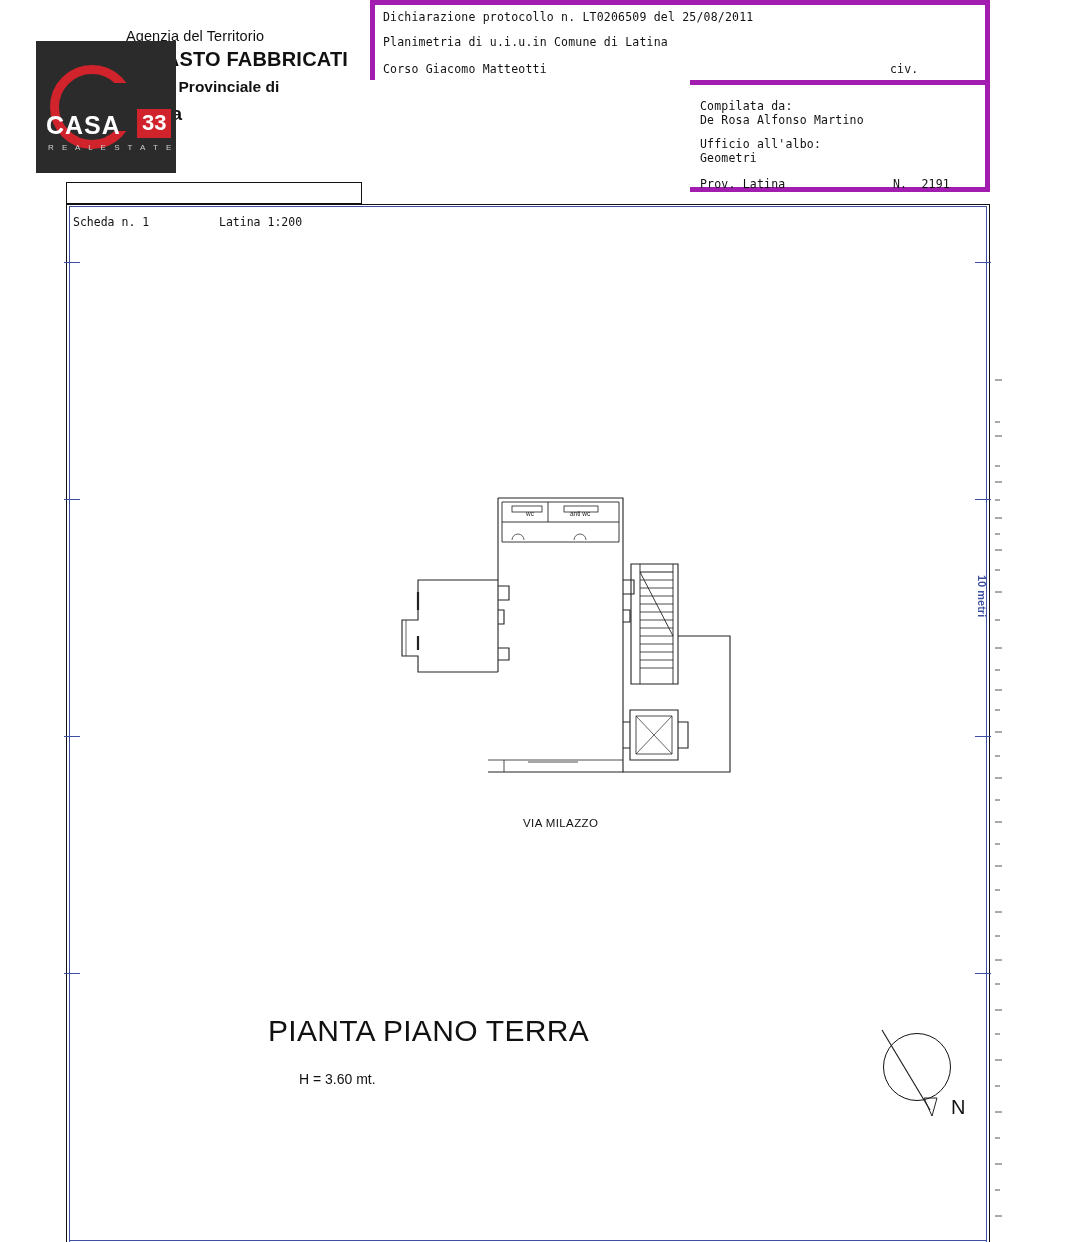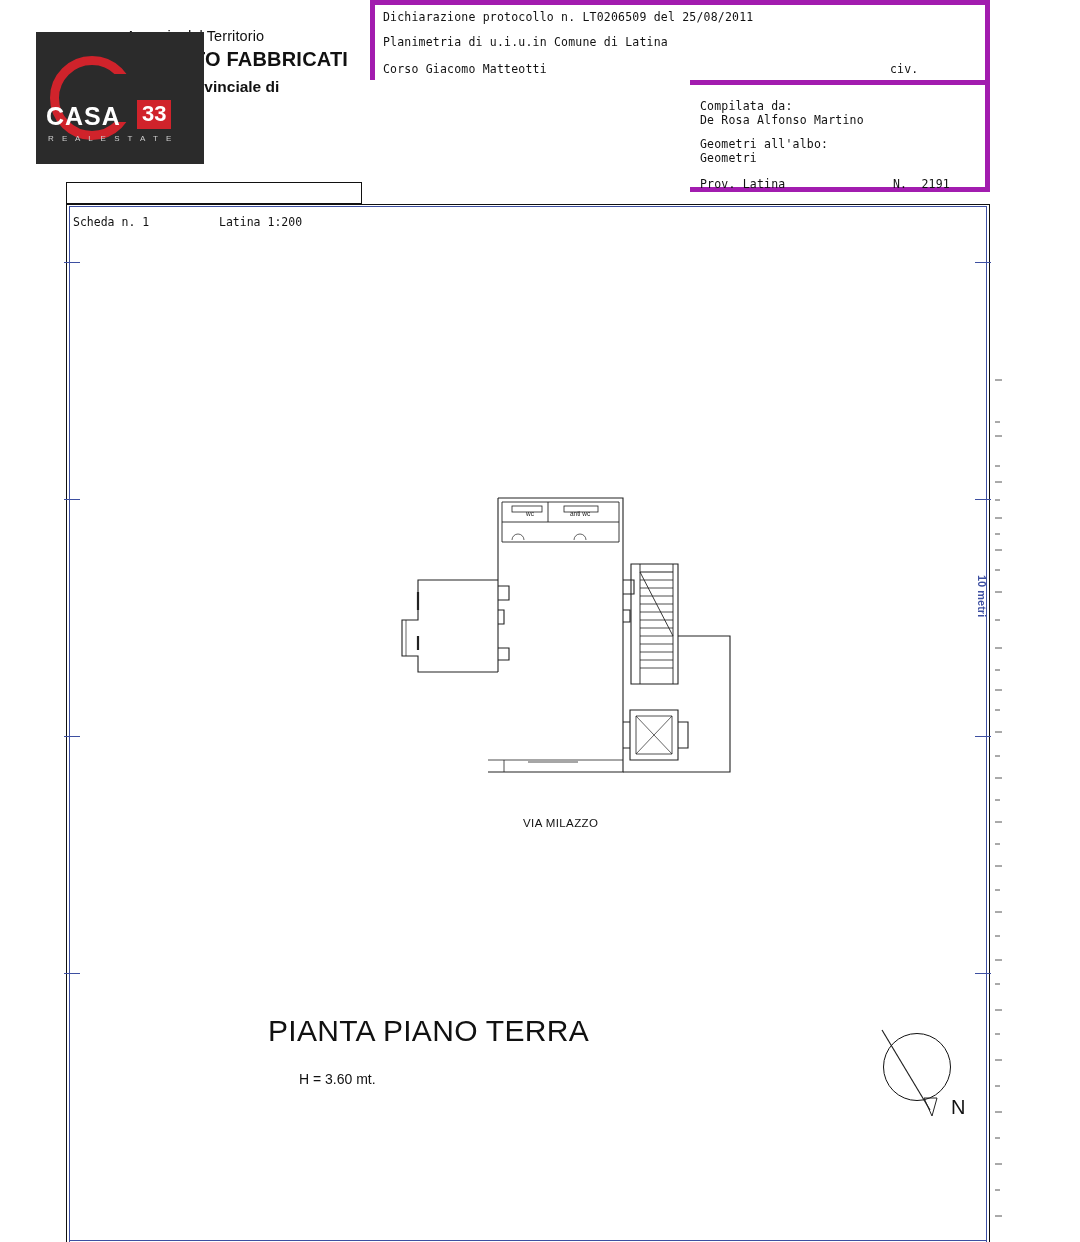--- a/index.html
+++ b/index.html
@@ -68,26 +68,25 @@
   }
   .agenzia .l1 { font-size: 14.5px; letter-spacing: .1px; }
   .agenzia .l2 { font-size: 20px; font-weight: bold; margin-top: 4px; letter-spacing: .2px;}
   .agenzia .l3 { font-size: 15.5px; font-weight: bold; margin-top: 7px; }
   .agenzia .l4 { font-size: 19px; font-weight: bold; margin-top: 7px; }
 
   
   .wm {
     position: absolute;
     left: 36px;
-    top: 32px;
+    top: 41px;
     width: 140px;
     height: 132px;
     background: #2b2b2b;
     z-index: 40;
-    padding-left: 28px;
   }
   .wm .ring {
     position: absolute;
     left: 14px; top: 24px;
     width: 84px; height: 84px;
     border: 9px solid #d0232b;
     border-radius: 50%;
     box-sizing: border-box;
   }
   .wm .ringcut {
@@ -251,21 +250,21 @@
         <div class="hdr-line" style="left:8px; top:5px;">Dichiarazione protocollo n. LT0206509 del 25/08/2011</div>
         <div class="hdr-line" style="left:8px; top:30px;">Planimetria di u.i.u.in Comune di Latina</div>
         <div class="hdr-line" style="left:8px; top:57px;">Corso Giacomo Matteotti</div>
         <div class="hdr-line" style="left:483px; top:57px;margin-left:32px;">civ.</div>
       </div>
 
 
       <div class="hdr-box hdr-right">
         <div class="hdr-line" style="left:10px; top:14px;">Compilata da:</div>
         <div class="hdr-line" style="left:10px; top:28px;text-align:center;">De Rosa Alfonso Martino</div>
-        <div class="hdr-line" style="left:10px; top:52px;">Geometri all'albo:</div>
+        <div class="hdr-line" style="left:10px; top:52px;">Ufficio all'albo:</div>
         <div class="hdr-line" style="left:10px; top:66px;">Geometri</div>
         <div class="hdr-line" style="left:10px; top:92px;">Prov. Latina</div>
         <div class="hdr-line" style="left:203px; top:92px;">N.  2191</div>
       </div>
     </div>
 
     <div class="scheda-bar">
       <span style="left:6px;">Scheda n. 1</span>
       <span style="left:152px;">Latina 1:200</span>
     </div>

